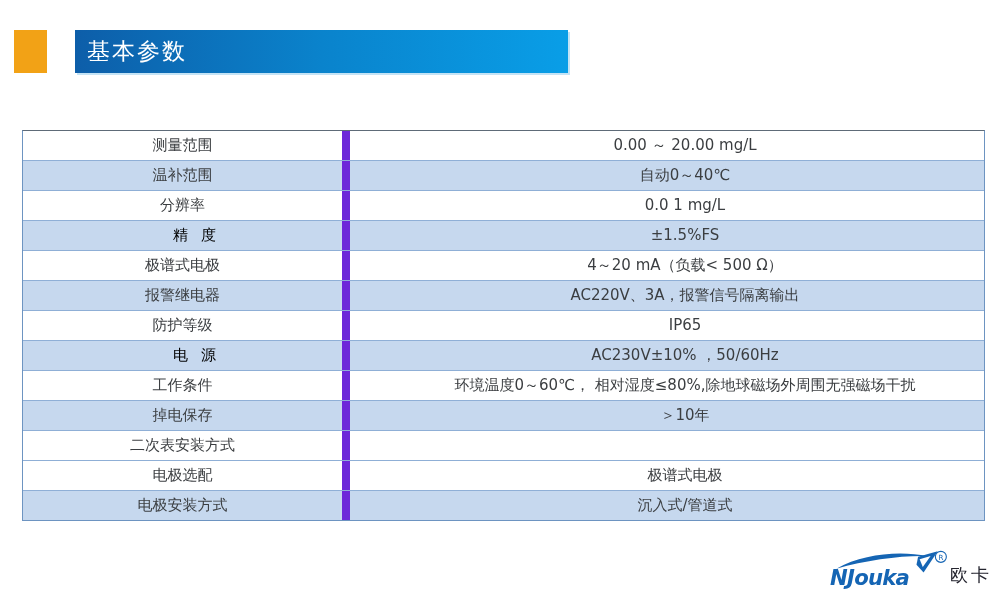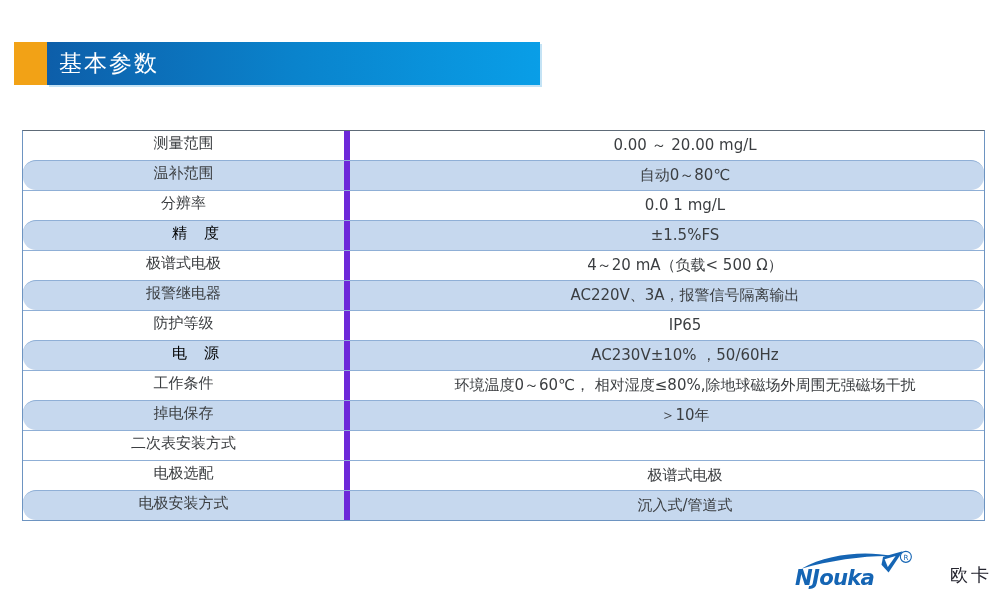--- a/index.html
+++ b/index.html
@@ -6,22 +6,22 @@
   body {
     width:1006px; height:601px;
     background:#ffffff;
     position:relative;
     overflow:hidden;
     font-family:"DejaVu Sans","Liberation Sans",sans-serif;
   }
 
   
   .header-bar {
-    position:absolute; top:42px; left:14px;
-    height:43px; display:flex;
+    position:absolute; top:30px; left:14px;
+    height:43px; display:flex;gap:28px;
   }
   .accent-block {
     width:33px; height:43px;
     background:#f2a216;
   }
   .title-bar {
     width:493px; height:43px;
     background:linear-gradient(90deg,#0d5ea9 0%,#0a83cc 50%,#099ee7 100%);
     color:#ffffff;
     display:flex; align-items:center;
@@ -37,66 +37,66 @@
     border:1px solid #6d94c1;
     border-top:1px solid #5e6b78;
     box-sizing:border-box;
     background:#ffffff;
   }
   .row {
     display:flex; height:29px; line-height:28px;
     border-top:1px solid #8fafd6;
   }
   .row:first-child { border-top:none; }
-  .row.shaded { background:#c6d8ee;border-radius:13px; }
+  .row.shaded { background:#c6d8ee; }
   .cell-label {
     width:327px; box-sizing:border-box;
-    border-right:6px solid #6d28d9;
+    border-right:8px solid #6d28d9;
     text-align:center;
     font-size:15px; color:#3b3e41;
-    white-space:nowrap; overflow:hidden;font-family:Liberation Mono, monospace;
+    white-space:nowrap; overflow:hidden;
   }
   .cell-label.label-muted {
     color:#000000; letter-spacing:4px;padding-left:28px;
   }
   .cell-value {
     flex:1; text-align:center;
     font-size:15px; color:#3b3e41;
     white-space:nowrap; overflow:hidden;padding-left:36px;
   }
 
   
   .logo {
     position:absolute; right:14px; bottom:8px;
     display:flex; align-items:flex-end;
   }
   .logo-cn {
     font-size:18px; color:#25252f;
     letter-spacing:3px; line-height:1;
-    padding-bottom:9px; padding-left:2px;margin-left:35px;
+    padding-bottom:9px; padding-left:2px;
   }
 </style>
 </head>
 <body>
 
 <div class="header-bar">
   <div class="accent-block"></div>
   <div class="title-bar">
     <span>基本参数</span>
   </div>
 </div>
 
 <div class="params-table">
     <div class="row">
       <div class="cell-label">测量范围</div>
       <div class="cell-value">0.00 ～ 20.00 mg/L</div>
     </div>
     <div class="row shaded">
       <div class="cell-label">温补范围</div>
-      <div class="cell-value">自动0～80℃</div>
+      <div class="cell-value">自动0～40℃</div>
     </div>
     <div class="row">
       <div class="cell-label">分辨率</div>
       <div class="cell-value">0.0 1 mg/L</div>
     </div>
     <div class="row shaded">
       <div class="cell-label label-muted">精 度</div>
       <div class="cell-value">±1.5%FS</div>
     </div>
     <div class="row">

